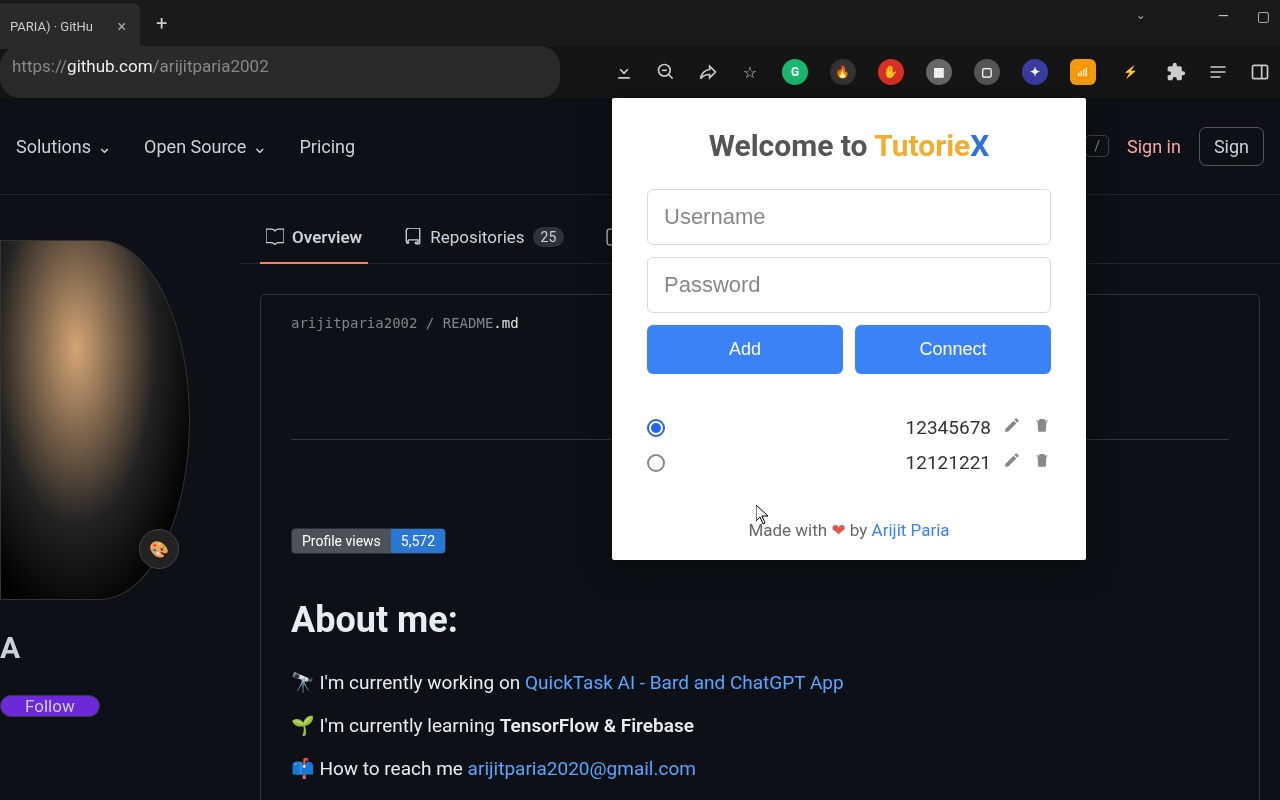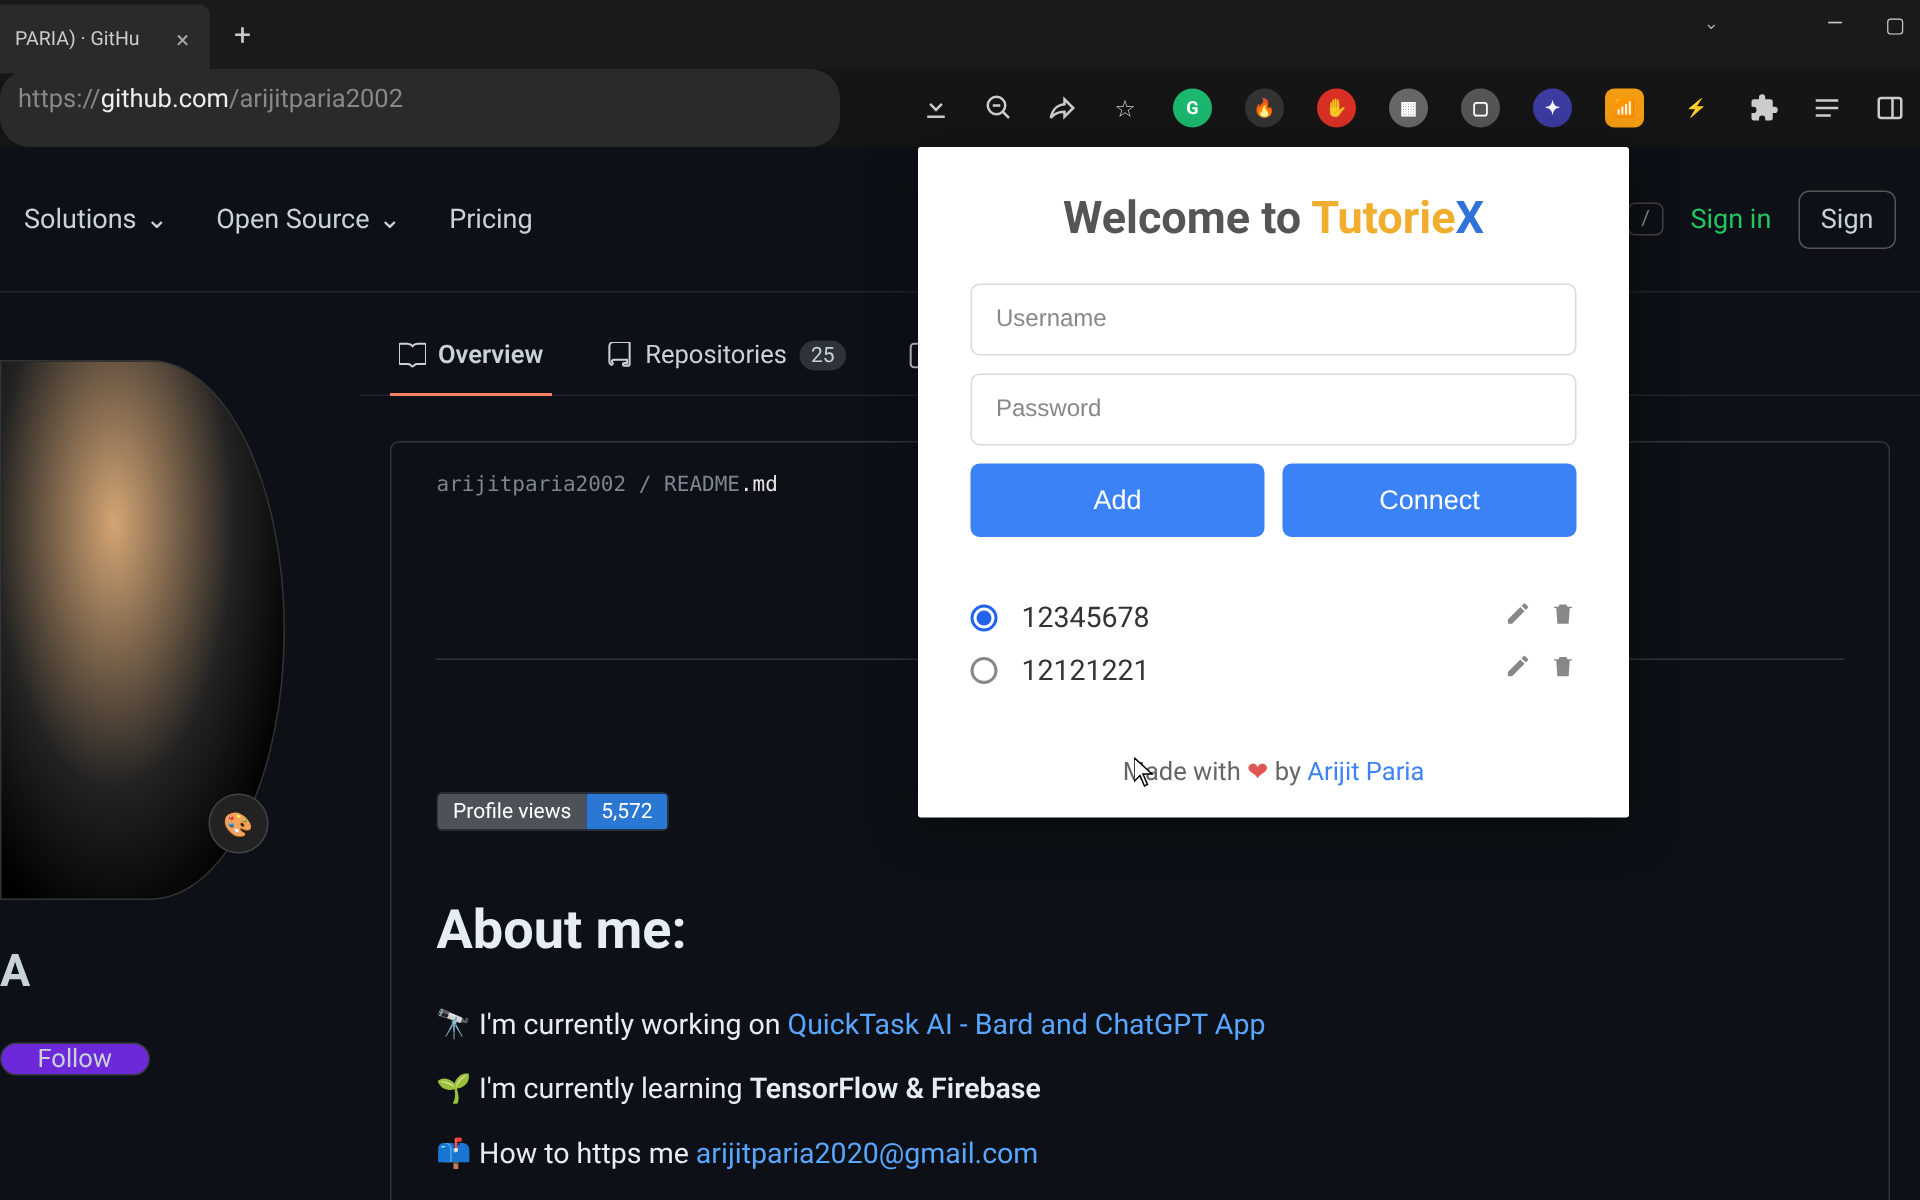--- a/index.html
+++ b/index.html
@@ -109,21 +109,21 @@
       align-items: center;
       gap: 18px;
     }
     .gh-search-slash {
       border: 1px solid #444;
       padding: 2px 8px;
       border-radius: 5px;
       font-size: 14px;
       color: #888;
     }
-    .gh-signin { font-size: 18px; color: #22c55e; }
+    .gh-signin { font-size: 18px; color: #fca5a5; }
     .gh-signup {
       font-size: 18px;
       border: 1px solid #555;
       padding: 8px 14px;
       border-radius: 7px;
       color: #c9d1d9;
     }
     
     .gh-content {
       display: flex;
@@ -278,21 +278,21 @@
       font-weight: 700;
       color: #333;
       margin-bottom: 26px;
     }
     .popup-title .bx { color: #555; }
     .popup-title .brand1 { color: #f0ad2e; }
     .popup-title .brand2 { color: #2f73d9; }
     .popup-input {
       width: 100%;
       padding: 14px 16px;
-      font-size: 16px;
+      font-size: 22px;
       border: 1px solid #d7d9dc;
       border-radius: 6px;
       margin-bottom: 12px;
       color: #333;
     }
     .popup-input::placeholder { color: #888; }
     .popup-buttons {
       display: flex;
       gap: 12px;
       margin-bottom: 36px;
@@ -307,20 +307,21 @@
       font-size: 18px;
       cursor: pointer;
     }
     .popup-list { margin-bottom: 40px; }
     .popup-row {
       display: flex;
       align-items: center;
       padding: 6px 0;
       font-size: 19px;
       color: #333;
+      text-align: right;
     }
     .radio {
       width: 18px;
       height: 18px;
       border: 2px solid #888;
       border-radius: 50%;
       margin-right: 16px;
       position: relative;
     }
     .radio.checked { border-color: #2563eb; }
@@ -485,21 +486,21 @@
         </div>
         <div class="about-heading">About me:</div>
         <div class="about-list">
           <div class="about-item">
             <span>🔭</span> <span>I'm currently working on </span><span class="link">QuickTask AI - Bard and ChatGPT App</span>
           </div>
           <div class="about-item">
             <span>🌱</span> <span>I'm currently learning </span><span class="bold">TensorFlow &amp; Firebase</span>
           </div>
           <div class="about-item">
-            <span>📫</span> <span>How to https me </span><span class="link">arijitparia2020@gmail.com</span>
+            <span>📫</span> <span>How to reach me </span><span class="link">arijitparia2020@gmail.com</span>
           </div>
         </div>
       </div>
     </div>
   </div>
 </div>
 
 <div class="popup">
   <div class="popup-title">
     <span class="bx">Welcome to </span><span class="brand1">Tutorie</span><span class="brand2">X</span>

